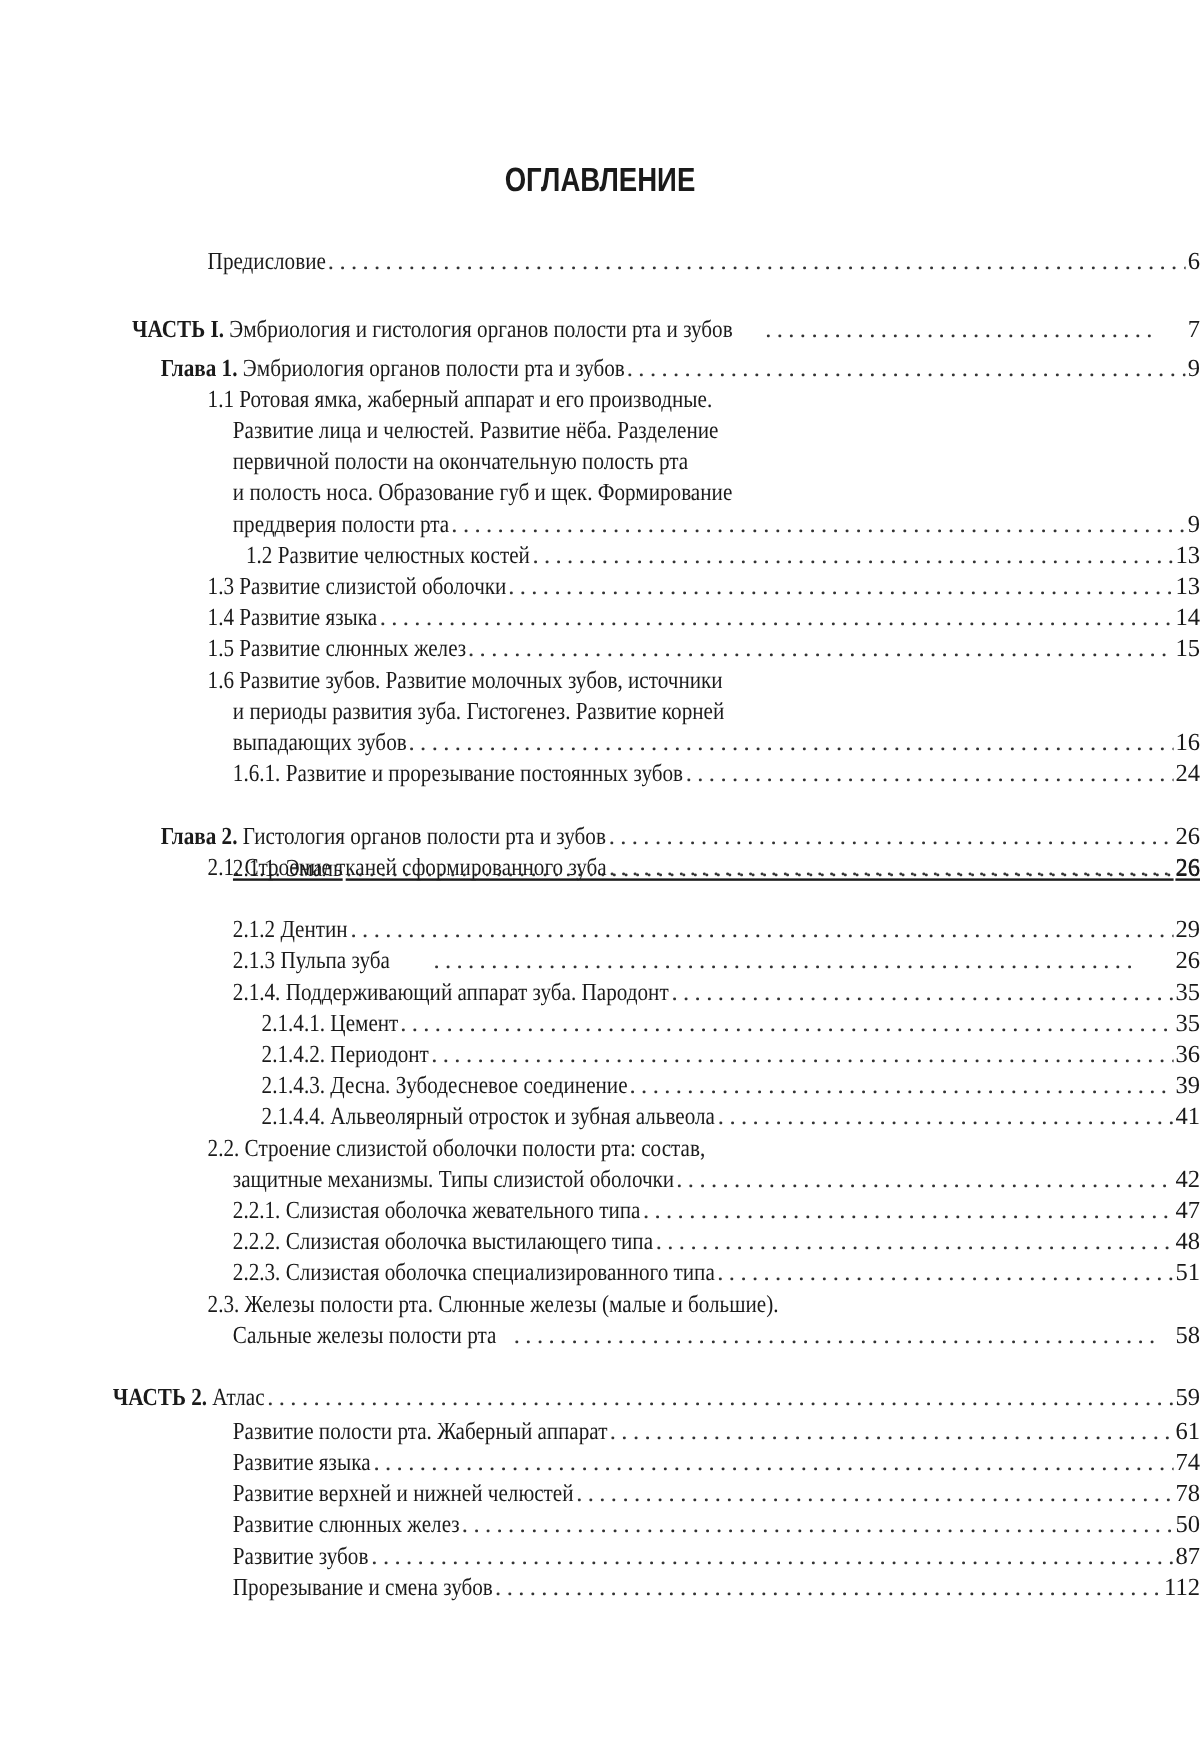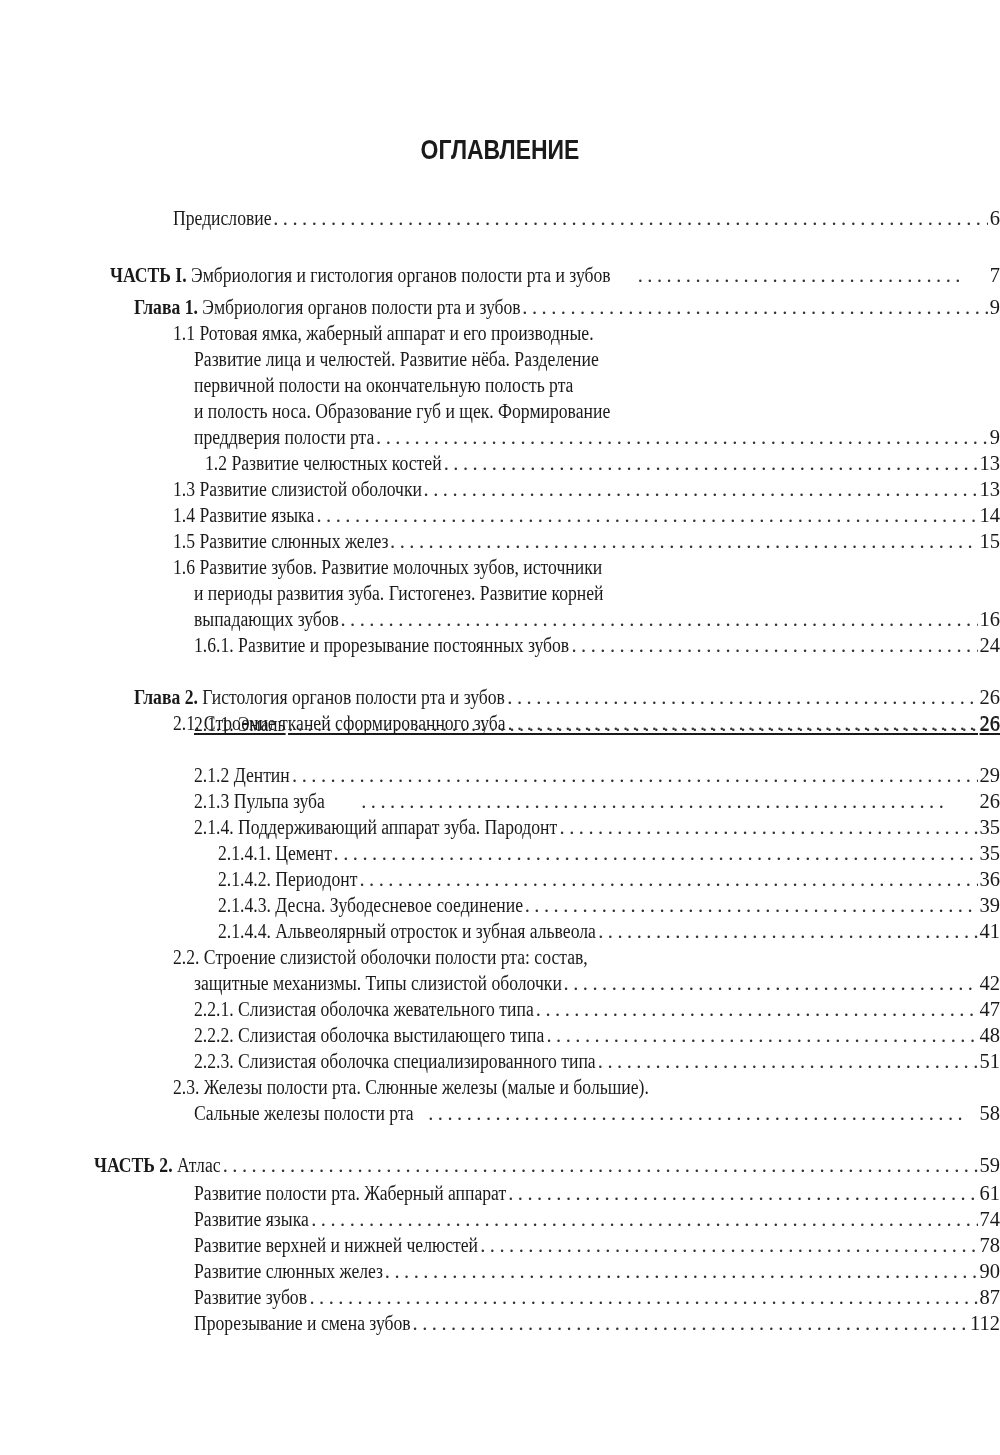--- a/index.html
+++ b/index.html
@@ -269,21 +269,21 @@
     <span class="pg">74</span>
   </div>
   <div class="leader-row entry" style="top:1232px; left:194px;">
     <span class="leader-text cond" style="margin-right: -46.0388px;">Развитие верхней и нижней челюстей</span>
     <span class="dots"></span>
     <span class="pg">78</span>
   </div>
   <div class="leader-row entry" style="top:1258px; left:194px;align-items:flex-end;">
     <span class="leader-text cond" style="margin-right: -30.9612px;">Развитие слюнных желез</span>
     <span class="dots"></span>
-    <span class="pg">90</span>
+    <span class="pg">50</span>
   </div>
   <div class="leader-row entry" style="top:1284px; left:194px;">
     <span class="leader-text cond" style="margin-right: -17.9772px;">Развитие зубов</span>
     <span class="dots"></span>
     <span class="pg">87</span>
   </div>
   <div class="leader-row entry" style="top:1310px; left:194px;">
     <span class="leader-text cond" style="margin-right: -35.3472px;">Прорезывание и смена зубов</span>
     <span class="dots"></span>
     <span class="pg">112</span>

